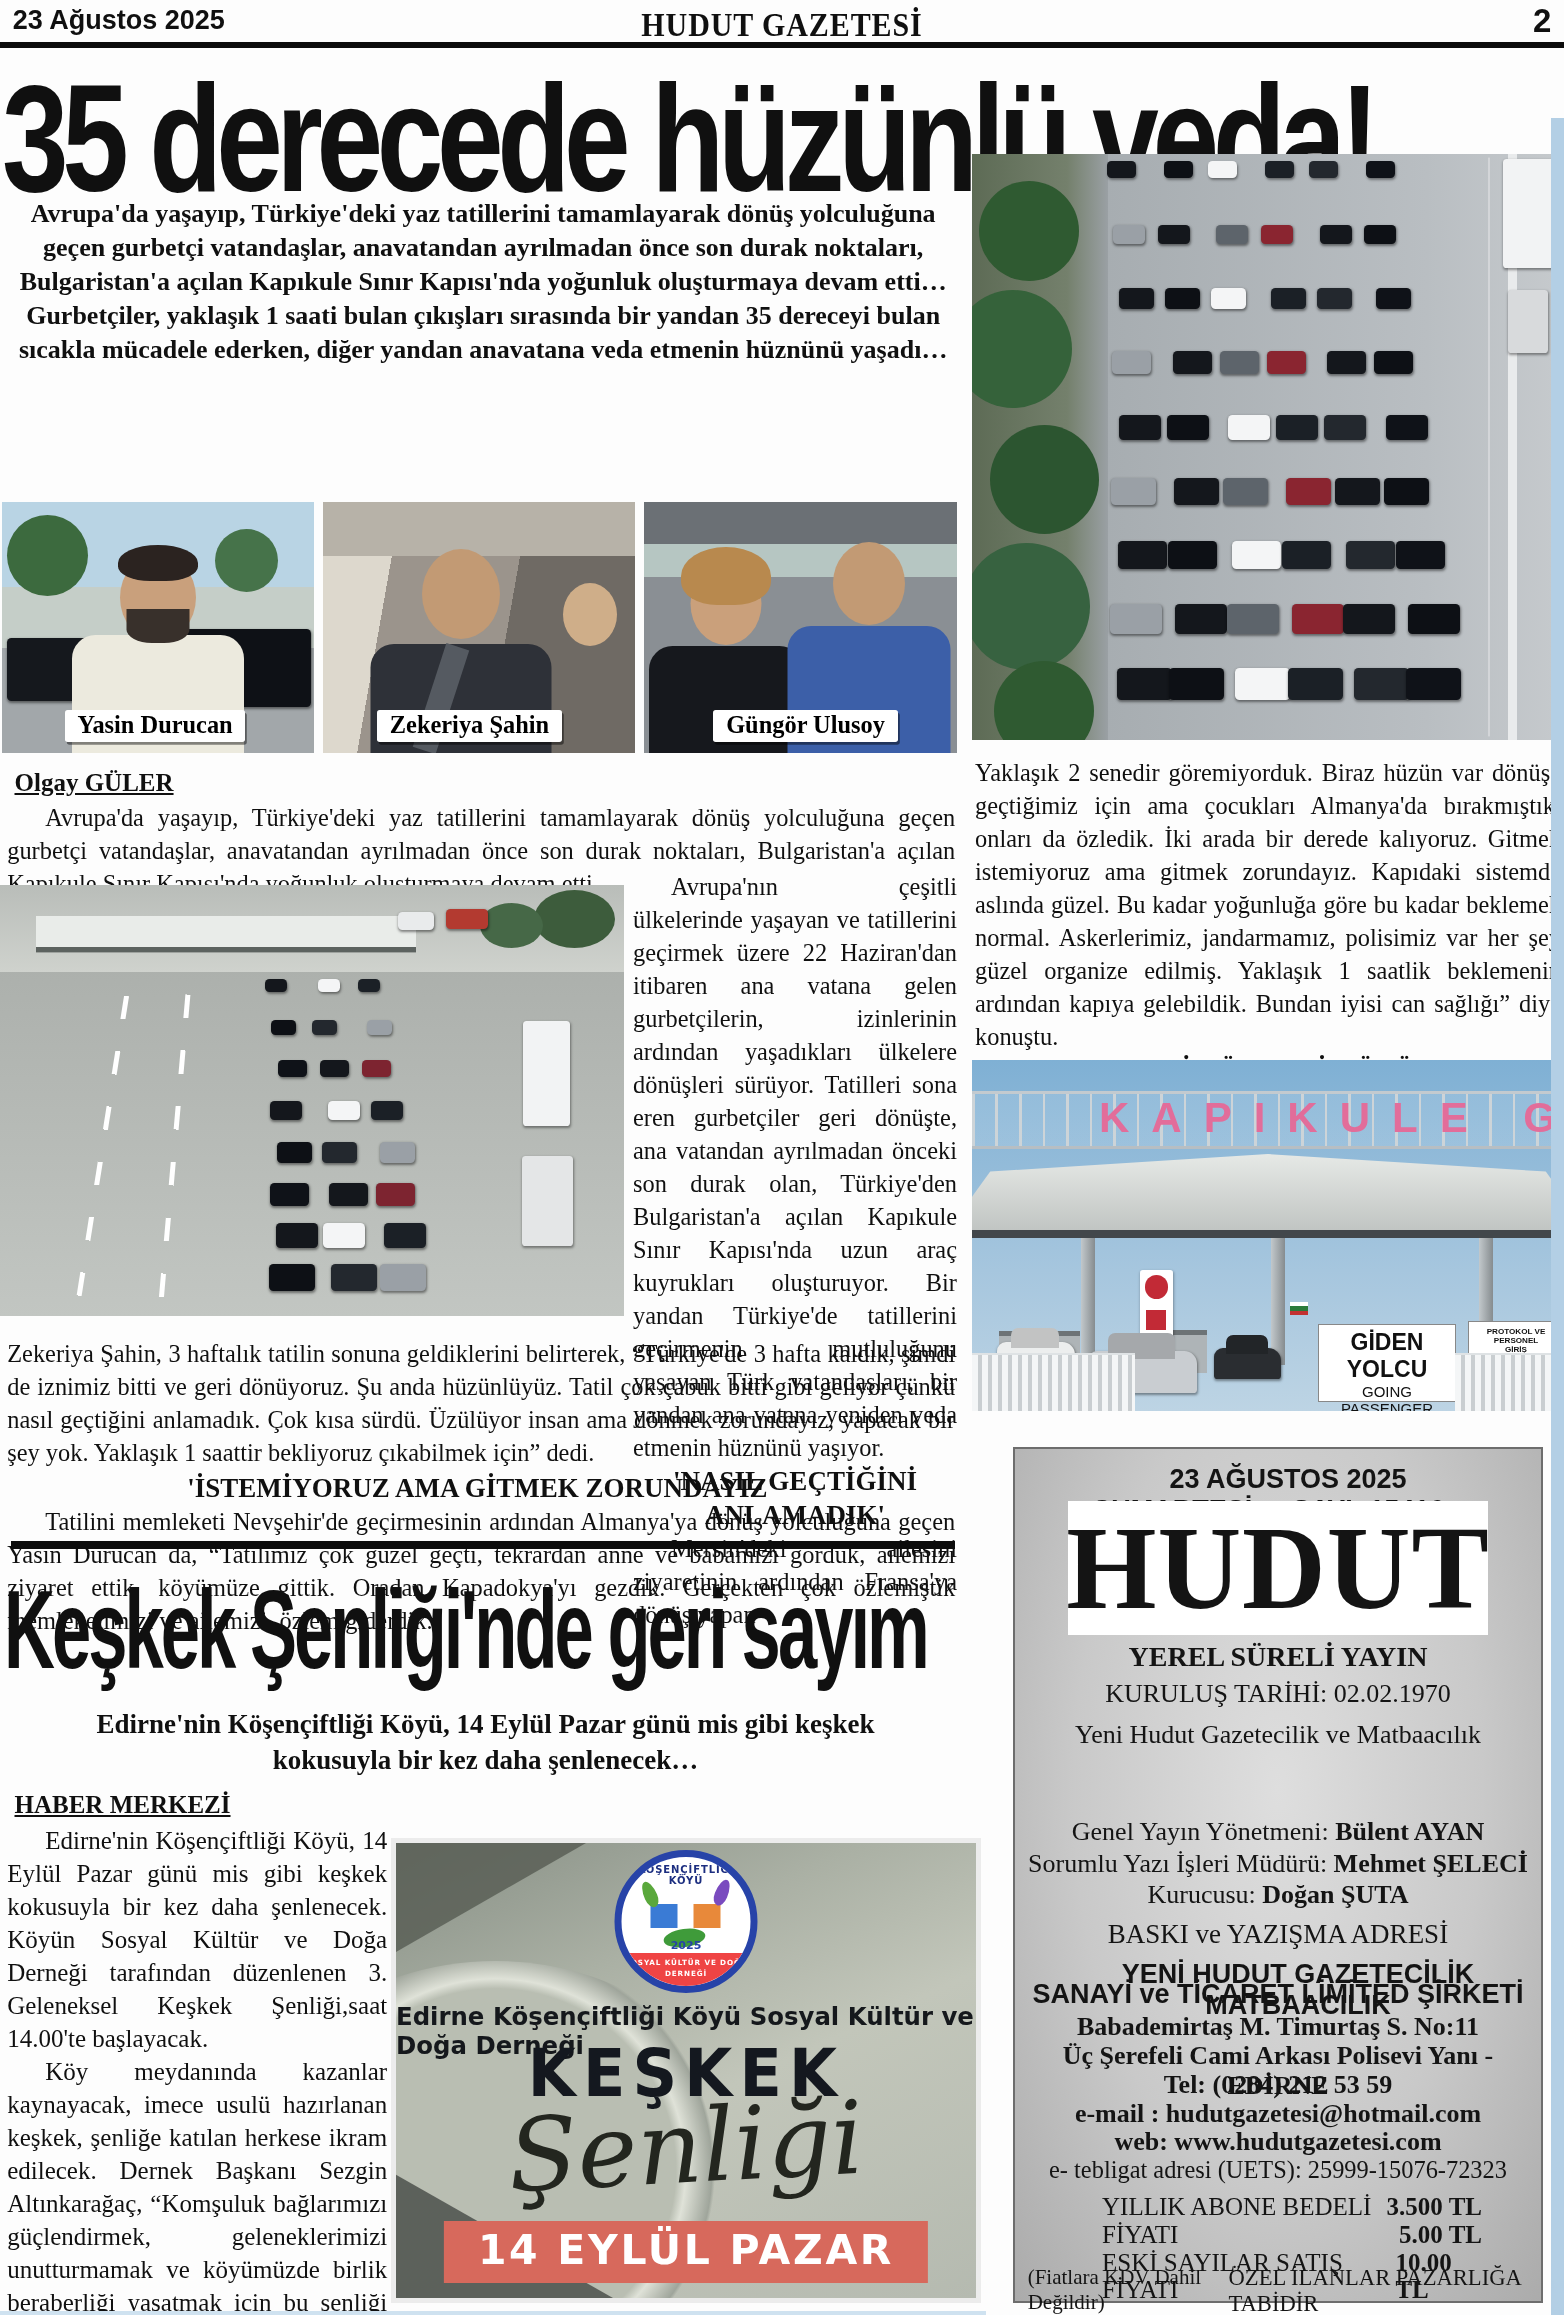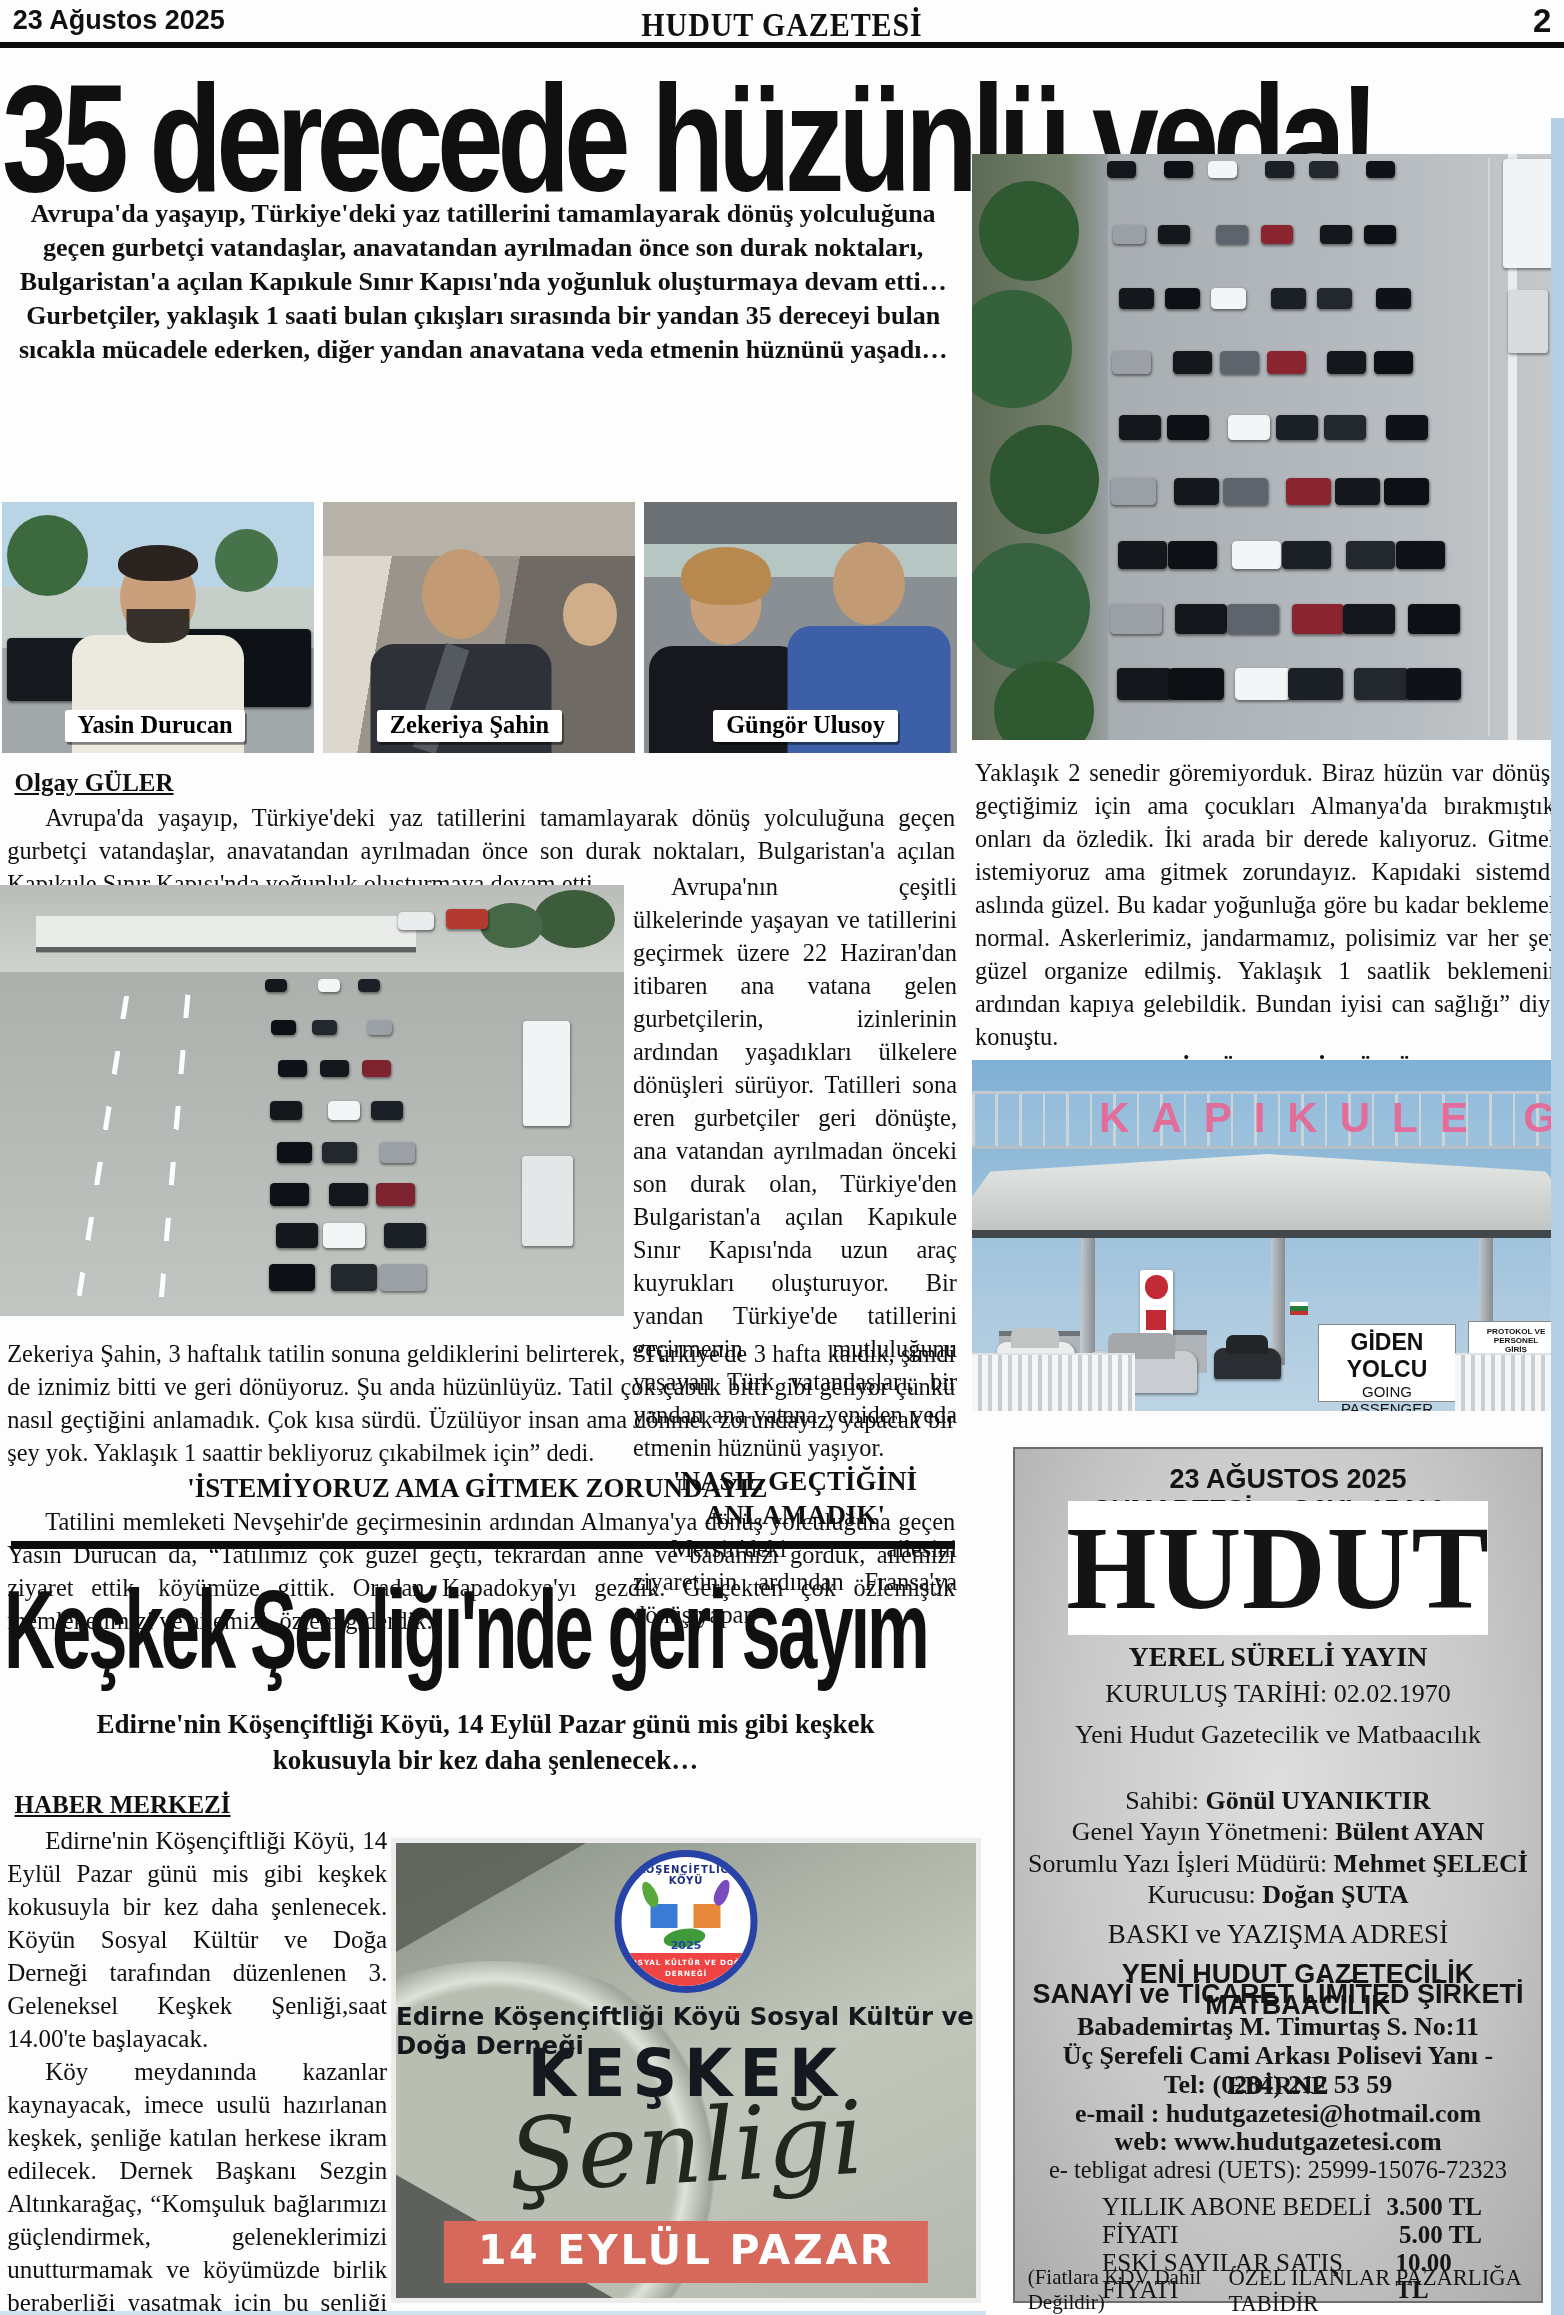--- a/index.html
+++ b/index.html
@@ -396,21 +396,20 @@
   <div class="imprint">
     <div class="im-date">
       <span>23 AĞUSTOS 2025 CUMARTESİ</span><span>SAYI: 15416</span>
     </div>
     <div class="im-logo">
       <div>HUDUT</div>
     </div>
     <div class="im-c" style="top:192px;font:bold 28px 'Liberation Serif',serif;">YEREL SÜRELİ YAYIN</div>
     <div class="im-c" style="top:230px;font:26px 'Liberation Serif',serif;">KURULUŞ TARİHİ: 02.02.1970</div>
     <div class="im-c" style="top:271px;font:26px 'Liberation Serif',serif;">Yeni Hudut Gazetecilik ve Matbaacılık</div>
-    <div class="im-c" style="top:337px;font:26px 'Liberation Serif',serif;"><span>Sahibi: </span><b>Gönül UYANIKTIR</b></div>
     <div class="im-c" style="top:368px;font:26px 'Liberation Serif',serif;"><span>Genel Yayın Yönetmeni: </span><b>Bülent AYAN</b></div>
     <div class="im-c" style="top:431px;font:26px 'Liberation Serif',serif;"><span>Kurucusu: </span><b>Doğan ŞUTA</b></div>
     <div class="im-c" style="top:400px;font:26px 'Liberation Serif',serif;"><span>Sorumlu Yazı İşleri Müdürü: </span><b>Mehmet ŞELECİ</b></div>
     <div class="im-c" style="top:470px;font:27px 'Liberation Serif',serif;">BASKI ve YAZIŞMA ADRESİ</div>
     <div class="im-c" style="top:510px;font:bold 27px 'Liberation Sans',sans-serif;margin-left:20px;">YENİ HUDUT GAZETECİLİK MATBAACILIK</div>
     <div class="im-c" style="top:530px;font:bold 27px 'Liberation Sans',sans-serif;">SANAYİ ve TİCARET LİMİTED ŞİRKETİ</div>
     <div class="im-c" style="top:563px;font:bold 26px 'Liberation Serif',serif;">Babademirtaş M. Timurtaş S. No:11</div>
     <div class="im-c" style="top:592px;font:bold 26px 'Liberation Serif',serif;">Üç Şerefeli Cami Arkası Polisevi Yanı - EDİRNE</div>
     <div class="im-c" style="top:621px;font:bold 26px 'Liberation Serif',serif;">Tel: (0284) 212 53 59</div>
     <div class="im-c" style="top:650px;font:bold 26px 'Liberation Serif',serif;">e-mail : hudutgazetesi@hotmail.com</div>

